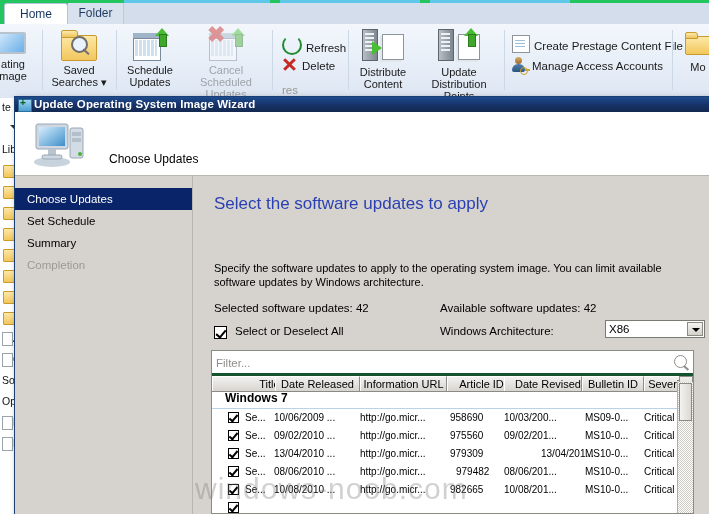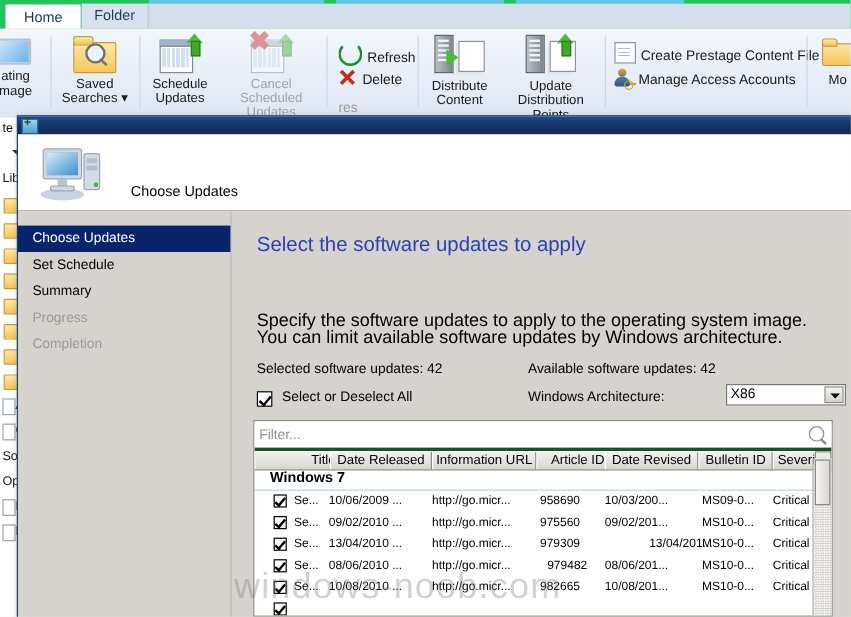--- a/index.html
+++ b/index.html
@@ -101,21 +101,21 @@
   #dlg-head .headtext{position:absolute;left:94px;top:40px;font-size:12px;color:#000;}
   #dlg-body{position:absolute;left:0;top:79px;width:695px;height:338px;}
   #nav{position:absolute;left:0;top:0;width:177px;height:338px;background:#d6d3ce;
     border-right:1px solid #b8b6b1;}
   .navitem{height:22px;line-height:22px;padding-left:12px;font-size:11.5px;color:#000;}
   .navitem.sel{background:#0a246a;color:#fff;}
   .navitem.disabled{color:#9a9a96;}
   #pane{position:absolute;left:178px;top:0;width:517px;height:338px;background:#d6d3ce;}
   #pane-title{position:absolute;left:21px;top:18px;font-size:17px;color:#2b41b3;
     font-family:"Liberation Sans",sans-serif;}
-  .pane-p{position:absolute;left:21px;font-size:15px;color:#000;line-height:14px;width:482px;}
+  .pane-p{position:absolute;left:21px;font-size:11px;color:#000;line-height:14px;width:482px;}
   .pane-lbl{position:absolute;font-size:11.5px;color:#000;}
   #chk-all{position:absolute;left:21px;top:150px;width:13px;height:13px;background:#fff;
     border:1px solid #000;box-sizing:border-box;}
   #chk-all:after{content:"";position:absolute;left:3px;top:1px;width:4px;height:8px;
     border:solid #000;border-width:0 2px 2px 0;transform:rotate(40deg);}
   #arch-select{position:absolute;left:412px;top:144px;width:100px;height:18px;background:#fff;
     border:1px solid #7a7a74;box-sizing:border-box;}
   #arch-select .val{position:absolute;left:3px;top:2px;font-size:11.5px;color:#000;}
   #arch-select .drop{position:absolute;right:1px;top:1px;width:16px;height:14px;
     background:linear-gradient(to bottom,#f5f4f1,#d4d1cb);border:1px solid #8b8b85;box-sizing:border-box;}
@@ -353,20 +353,21 @@
       <span class="mini-doc"></span>
       <span class="mini-txt" style="left:13px;">D</span>
     </div>
 </div>
 <div id="leftedge-col"></div>
 
 <div id="dialog">
 
   <div id="titlebar">
     <span class="ticon"></span>
+    <span id="title-text">Update Operating System Image Wizard</span>
   </div>
 
   <div id="dlg-head">
     <svg class="compicon" viewBox="0 0 56 50">
       <ellipse cx="20" cy="44" rx="18" ry="5" fill="#c9d3dd"></ellipse>
       <rect x="4" y="6" width="32" height="25" rx="2" fill="#cfd8e2" stroke="#9aa7b4"></rect>
       <rect x="7" y="9" width="26" height="19" fill="#5fa8de"></rect>
       <linearGradient id="scg" x1="0" y1="0" x2="1" y2="1">
         <stop offset="0" stop-color="#d8eefc"></stop>
           <stop offset="1" stop-color="#3d8fcb"></stop>
@@ -389,23 +390,20 @@
       <div class="navitem sel">
         <span>Choose Updates</span>
       </div>
       <div class="navitem">
         <span>Set Schedule</span>
       </div>
       <div class="navitem">
         <span>Summary</span>
       </div>
       <div class="navitem disabled">
-        <span>Progress</span>
-      </div>
-      <div class="navitem disabled">
         <span>Completion</span>
       </div>
     </div>
 
     <div id="pane">
       <div id="pane-title">Select the software updates to apply</div>
 
       <div class="pane-p" style="top:85px;">Specify the software updates to apply to the operating system image. You can limit available software updates by Windows architecture.</div>
 
       <div class="pane-lbl" style="left:21px;top:126px;">Selected software updates: 42</div>
@@ -425,21 +423,21 @@
         <div id="filterbar">
           <input type="text" placeholder="Filter..." style="">
           <span id="filter-mag"></span>
         </div>
 
         <div id="colhdr">
           <div class="col" style="left:0;width:75px;padding-left:40px;">Title</div>
           <div class="col" style="left:63px;width:85px;">Date Released</div>
           <div class="col" style="left:148px;width:87px;">Information URL</div>
           <div class="col" style="left:235px;width:69px;">Article ID</div>
-          <div class="col" style="left:292px;width:78px;">Date Revised</div>
+          <div class="col" style="left:292px;width:78px;text-align:right;">Date Revised</div>
           <div class="col" style="left:370px;width:62px;">Bulletin ID</div>
           <div class="col" style="left:432px;width:48px;">Severity</div>
           <div id="hdr-scroll"></div>
         </div>
 
         <div id="rows">
           <div class="grouprow">Windows 7</div>
 
           <div class="row">
             <span class="cb"></span>

